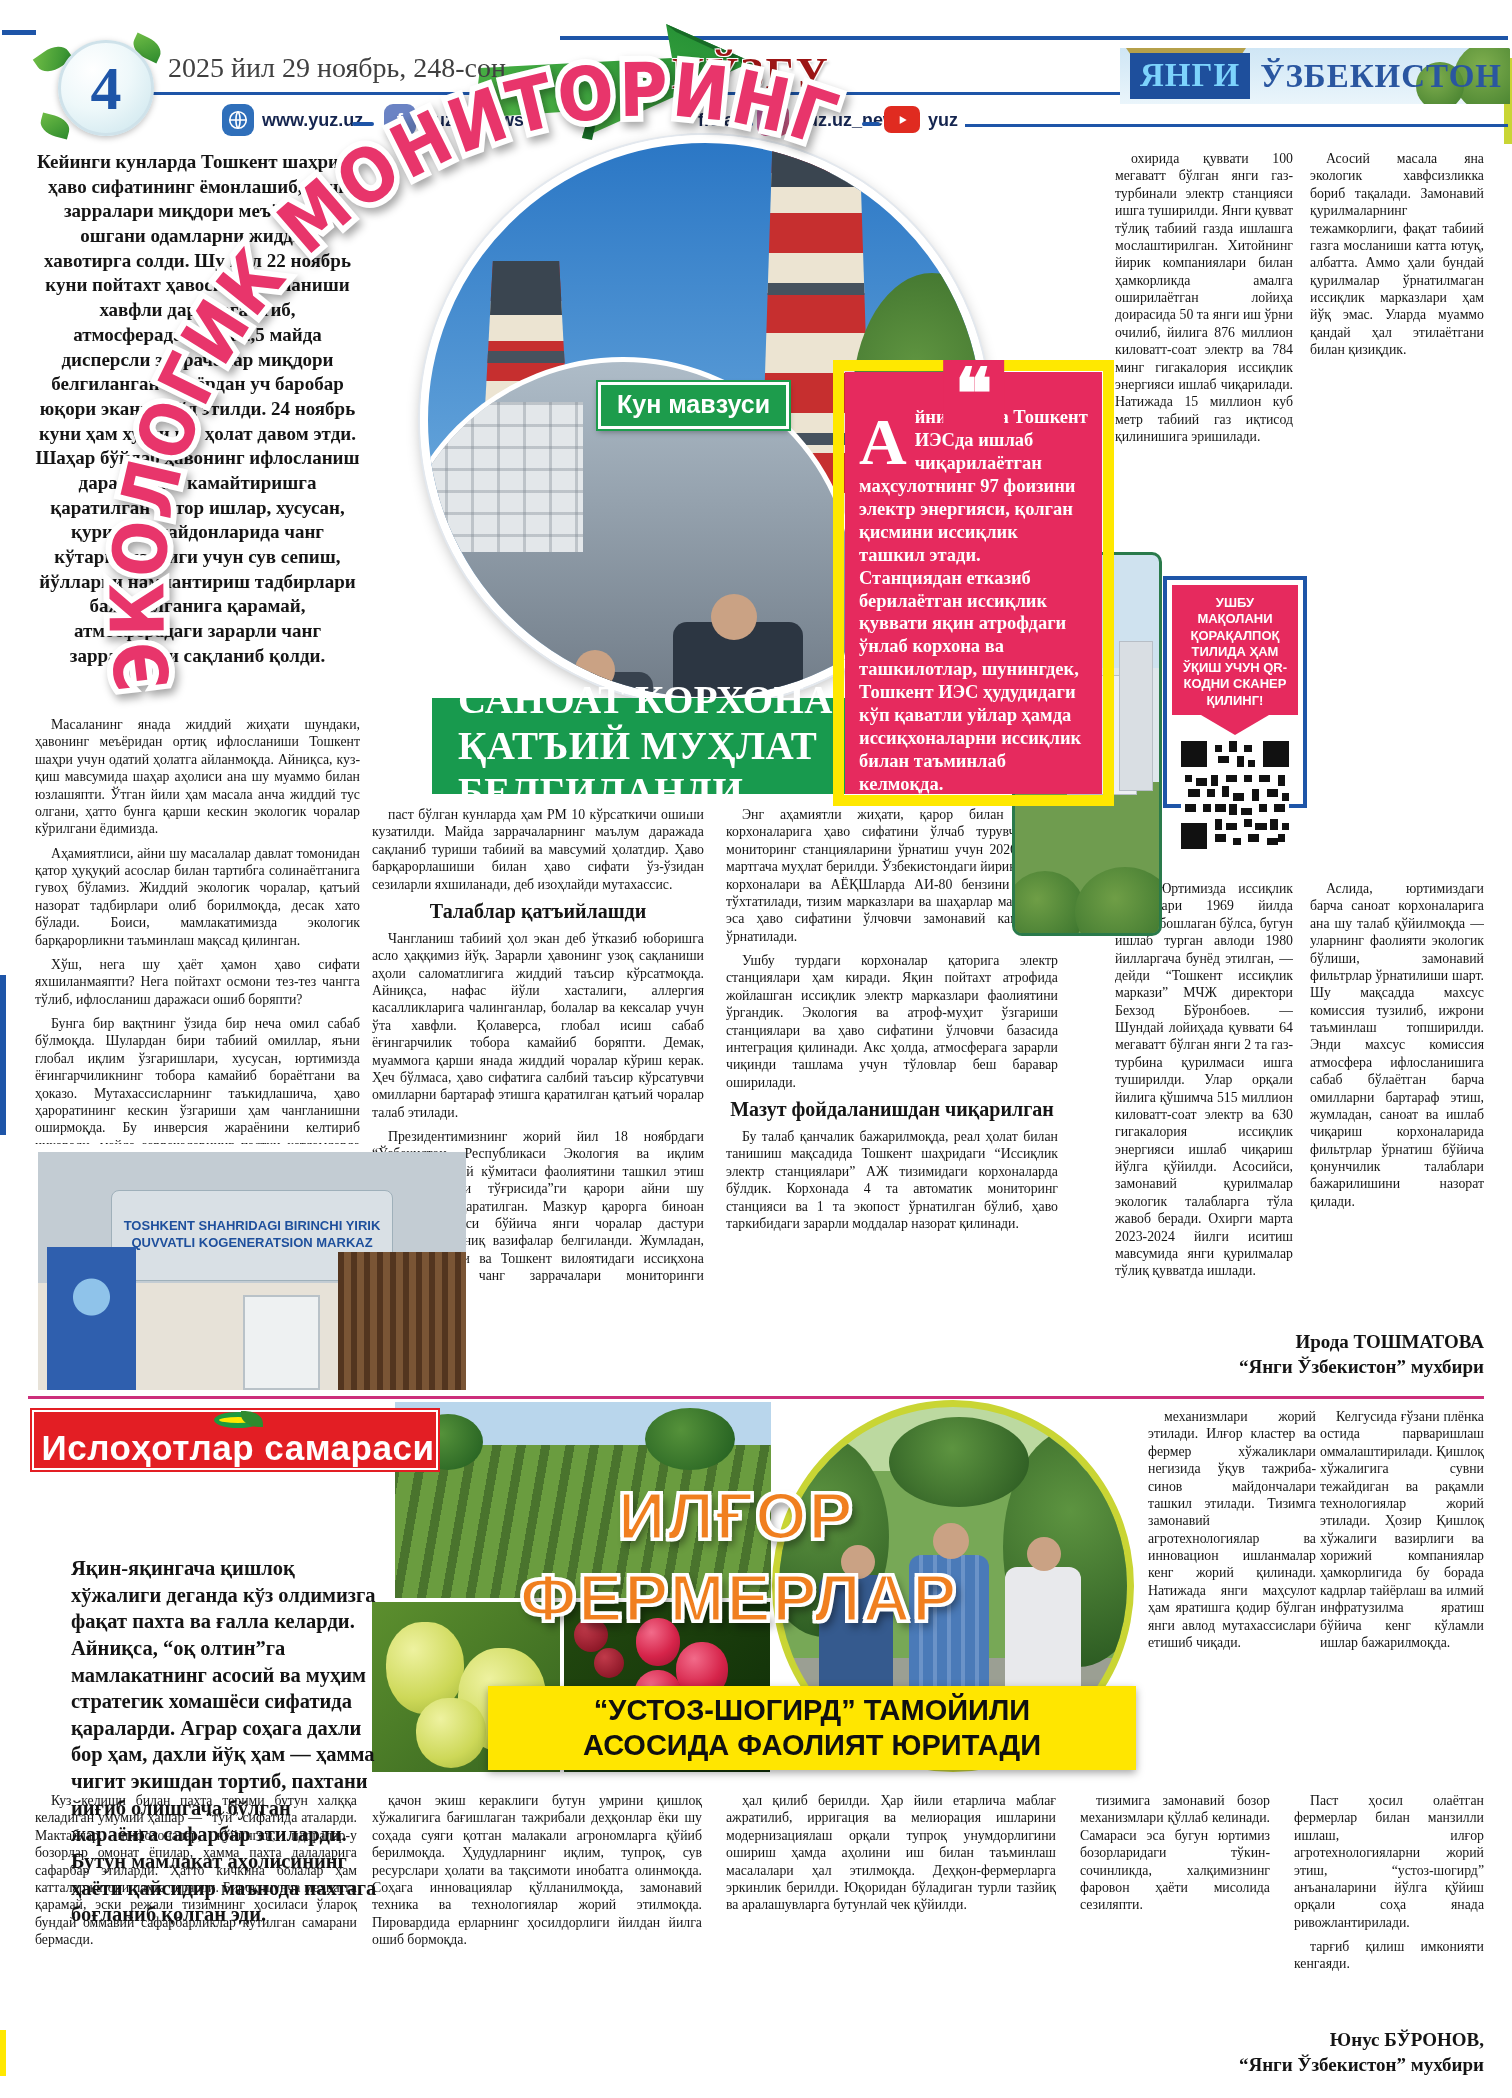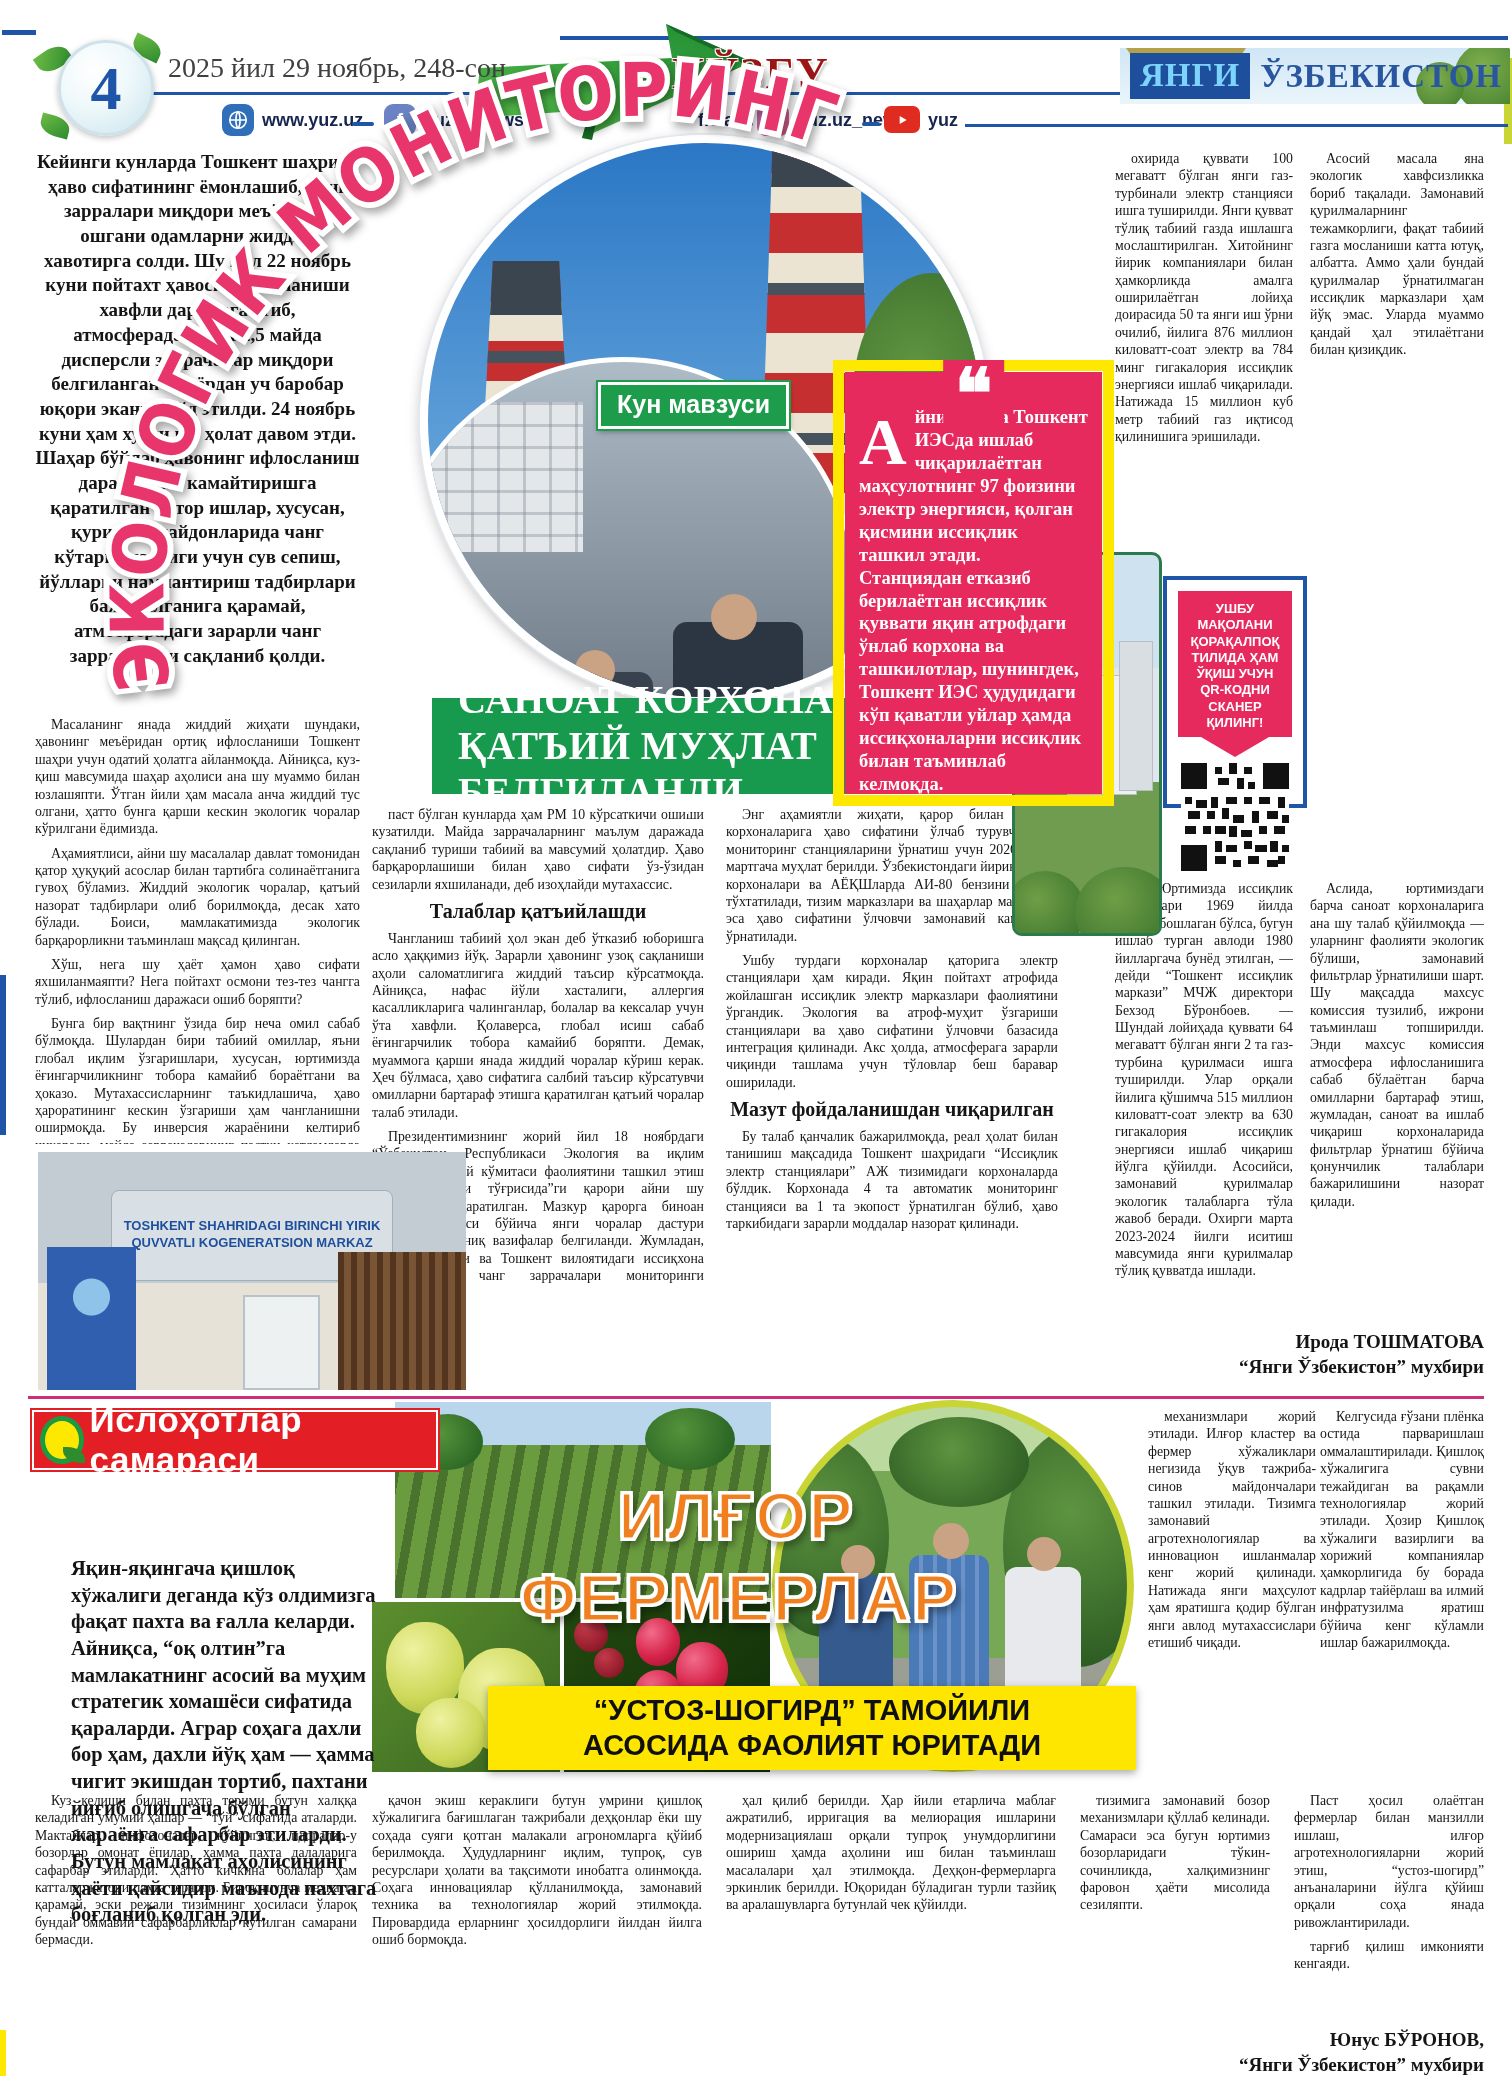--- a/index.html
+++ b/index.html
@@ -63,21 +63,21 @@
   
   .quote-frame{position:absolute;left:833px;top:360px;width:281px;height:446px;border:11px solid #ffe800;z-index:7;}
   .quote-panel{position:absolute;left:845px;top:372px;width:257px;height:422px;background:#e62a5e;z-index:8;
     padding:34px 14px 10px 14px;color:#fff;}
   .quote-mark{position:absolute;top:-12px;left:50%;transform:translateX(-50%);font:bold 70px "Liberation Serif",serif;
     color:#fff;line-height:1;background:#e62a5e;padding:0 12px;}
   .quote-drop{float:left;font:bold 66px/0.9 "Liberation Serif",serif;color:#fff;margin:6px 8px 0 0;}
   .quote-text{font:bold 18.5px/1.24 "Liberation Serif",serif;}
   
   .qr-panel{position:absolute;left:1163px;top:576px;width:144px;height:232px;background:#fff;
-    border:4px solid #1e55a8;z-index:9;padding:11px;}
+    border:4px solid #1e55a8;z-index:9;padding:5px;}
   .qr-head{position:relative;background:#e62a5e;color:#fff;text-align:center;
     font:bold 13px/1.25 "Liberation Sans",sans-serif;padding:10px 6px 6px;}
   .qr-tri{position:absolute;left:50%;transform:translateX(-50%);bottom:-20px;width:0;height:0;
     border-left:34px solid transparent;border-right:34px solid transparent;border-top:20px solid #e62a5e;}
   .qr-code{display:block;margin:26px auto 0;}
   
   .city-photo{position:absolute;left:1012px;top:552px;width:150px;height:384px;border-radius:10px;
     overflow:hidden;border:3px solid #2a7a4b;z-index:2;background:linear-gradient(180deg,#cfe2ef 0 30%,#dfe7ec 30% 60%,#6f9c4f 60%);}
   .city-block{position:absolute;background:#d9dee3;border:1px solid #b7bec6;}
   .city-tree{position:absolute;border-radius:50%;background:radial-gradient(circle at 40% 35%,#6f9e46,#2f6b28);}
@@ -100,21 +100,21 @@
     font:bold 13px/1.3 "Liberation Sans",sans-serif;color:#1e4f9c;padding:4px 10px;}
   .kogen-wall{position:absolute;right:0;bottom:0;width:30%;height:58%;
     background:repeating-linear-gradient(90deg,#53351f 0 6px,#7a5535 6px 13px);}
   .kogen-bill{position:absolute;left:2%;bottom:0;width:21%;height:60%;background:#2f5fae;
     background-image:radial-gradient(circle at 50% 35%,#8fc3ea 0 18px,transparent 19px);}
   .kogen-door{position:absolute;left:48%;bottom:0;width:18%;height:40%;background:#eef1f2;border:2px solid #b9c2c8;}
   
   .divider{position:absolute;left:28px;top:1396px;width:1456px;height:3px;background:#cc2f7b;}
   
   .red-badge{position:absolute;left:32px;top:1410px;width:406px;height:60px;background:#e31e24;z-index:4;
-    border:2px solid #fff;box-shadow:0 0 0 2px #e31e24;display:flex;align-items:center;}
+    border:2px solid #fff;box-shadow:0 0 0 2px #e31e24;display:flex;align-items:center;flex-direction:column;}
   .red-badge .txt{font:bold 35px "Liberation Sans",sans-serif;color:#fff;margin-left:6px;letter-spacing:.5px;}
   .eco-logo{position:relative;width:48px;height:48px;margin-left:6px;border-radius:50%;
     background:#ffe800;border:5px solid #1c9a3f;}
   .eco-leaf{position:absolute;right:-6px;bottom:-4px;width:22px;height:16px;background:#2e8b2e;border-radius:0 80% 0 80%;}
   .b-lead{position:absolute;left:55px;top:1555px;width:308px;height:300px;overflow:hidden;
     font:bold 20.5px/1.3 "Liberation Serif",serif;text-align:left;z-index:3;margin-left:16px;}
   
   .photo{position:absolute;overflow:hidden;}
   .field{left:395px;top:1402px;width:376px;height:196px;
     background:linear-gradient(180deg,#b9d6ec 0 22%,#6a9c3f 22%);}

